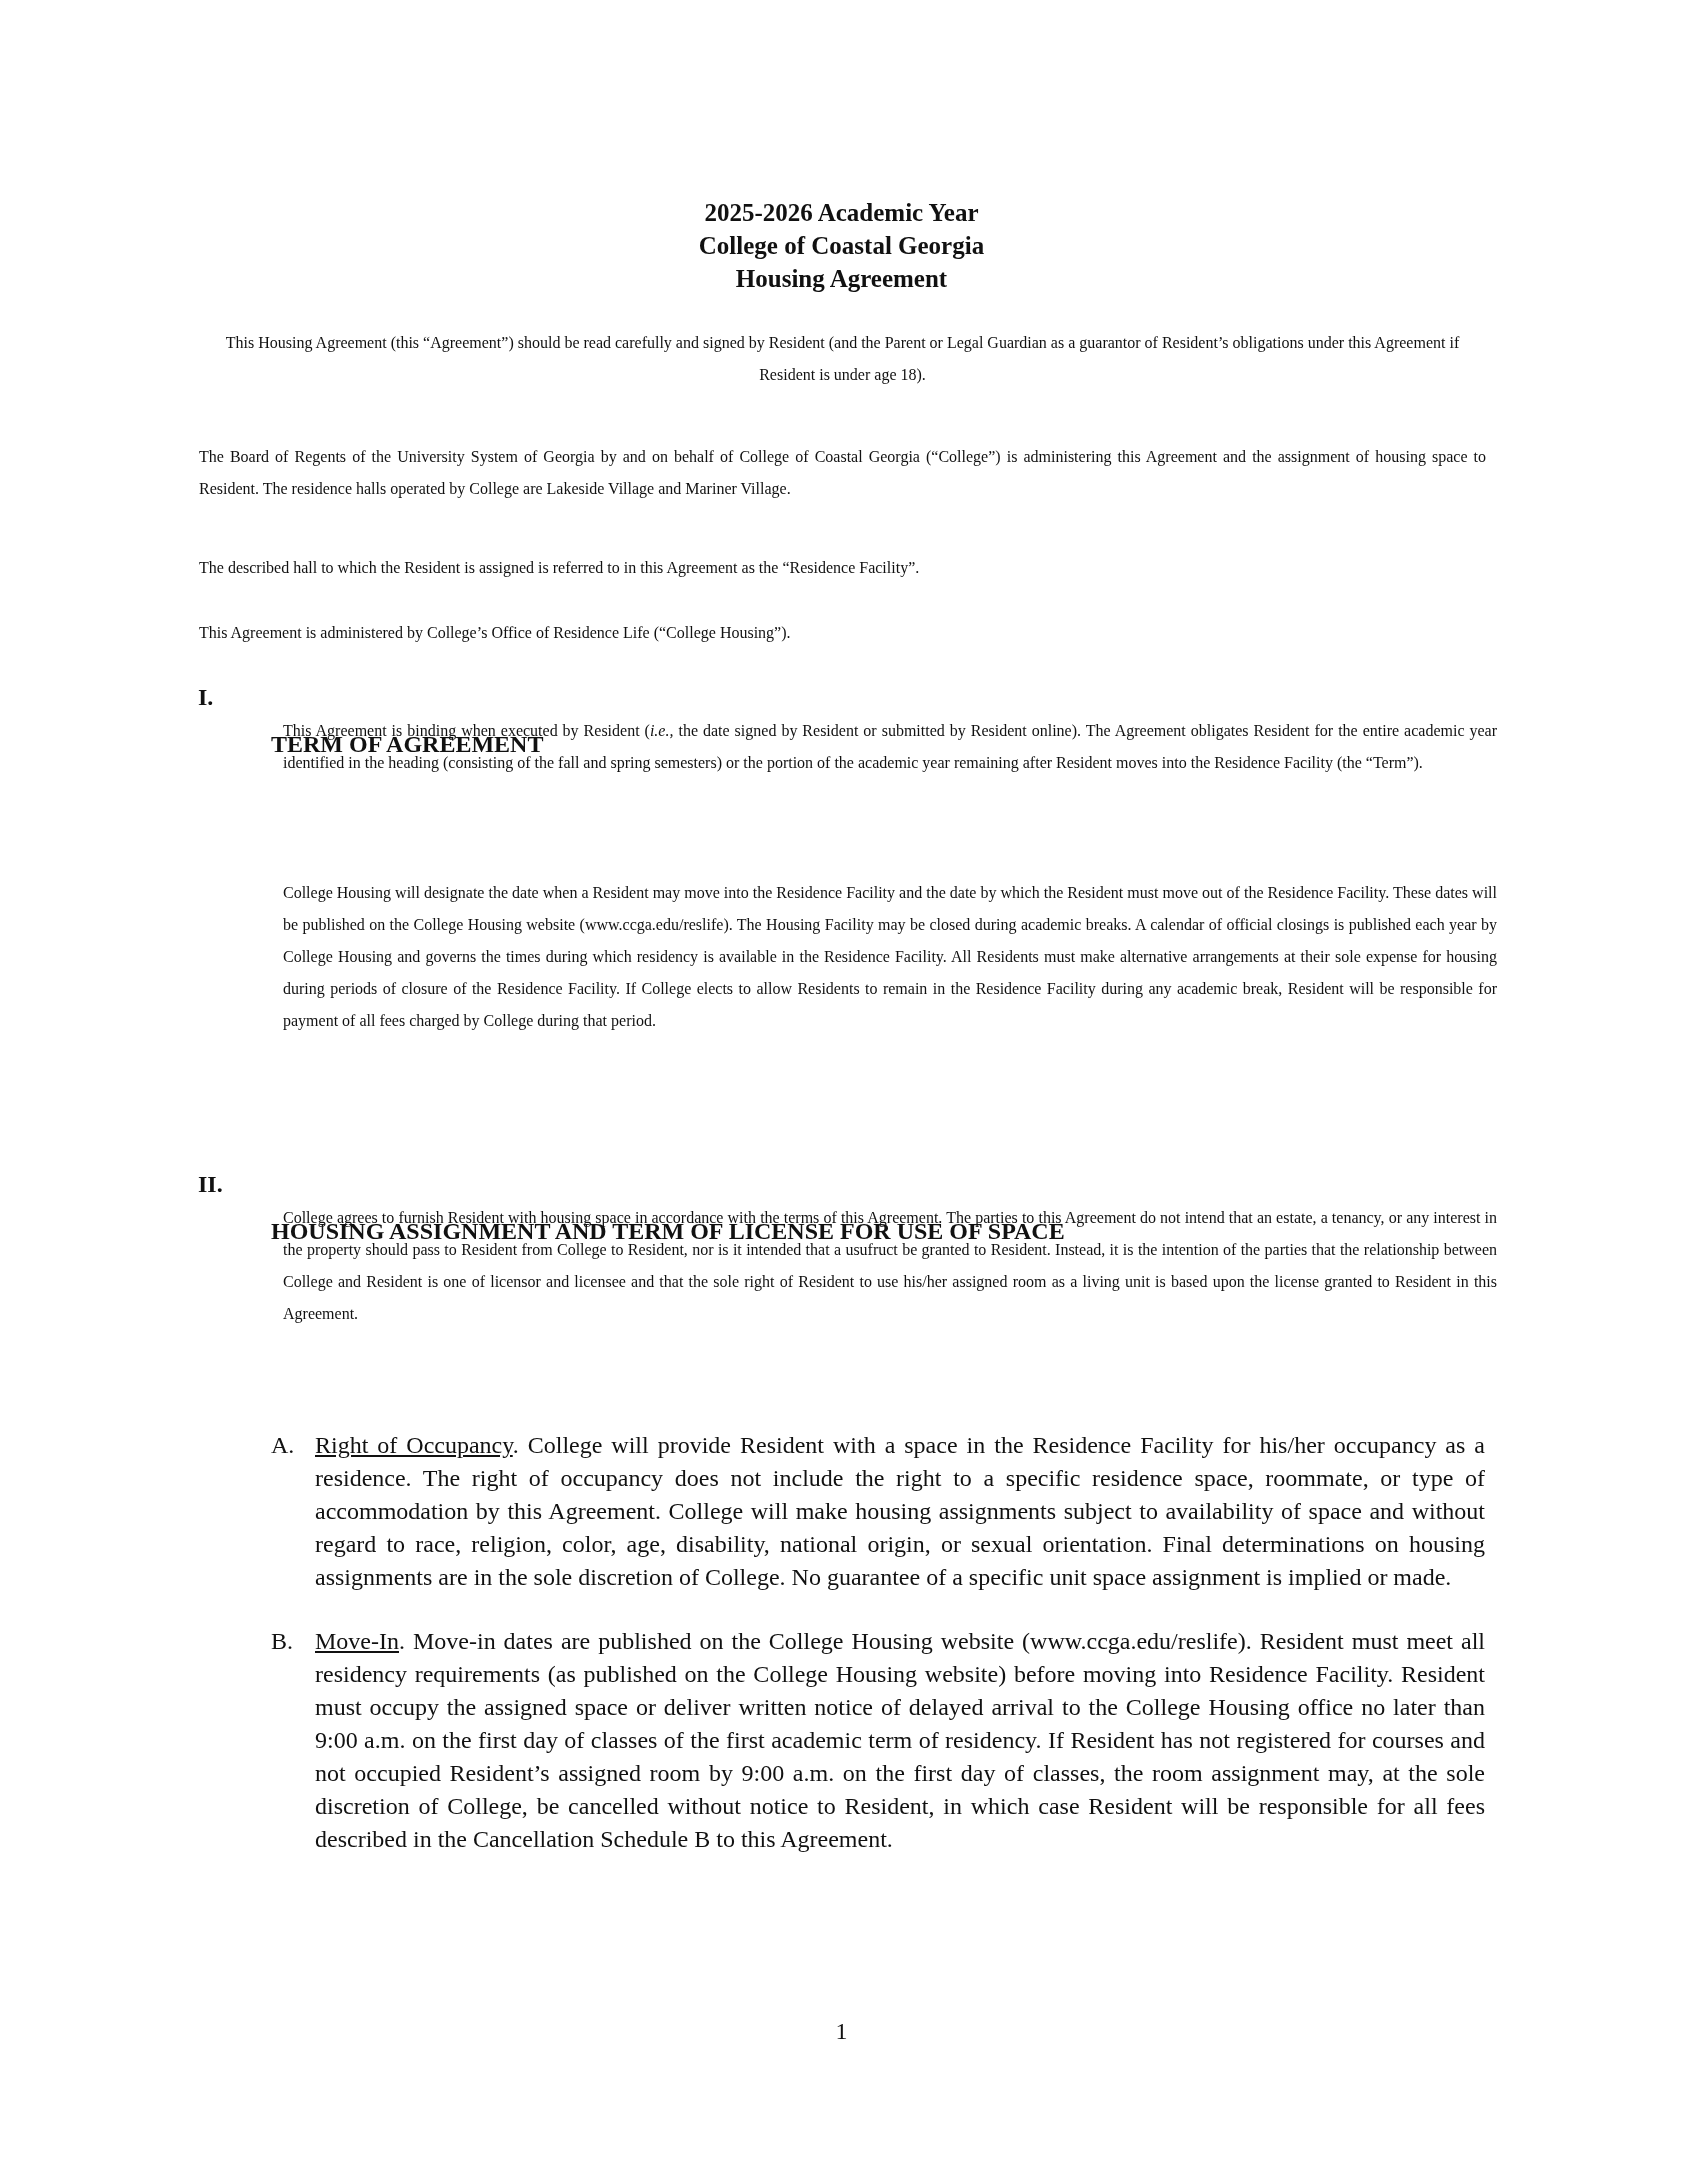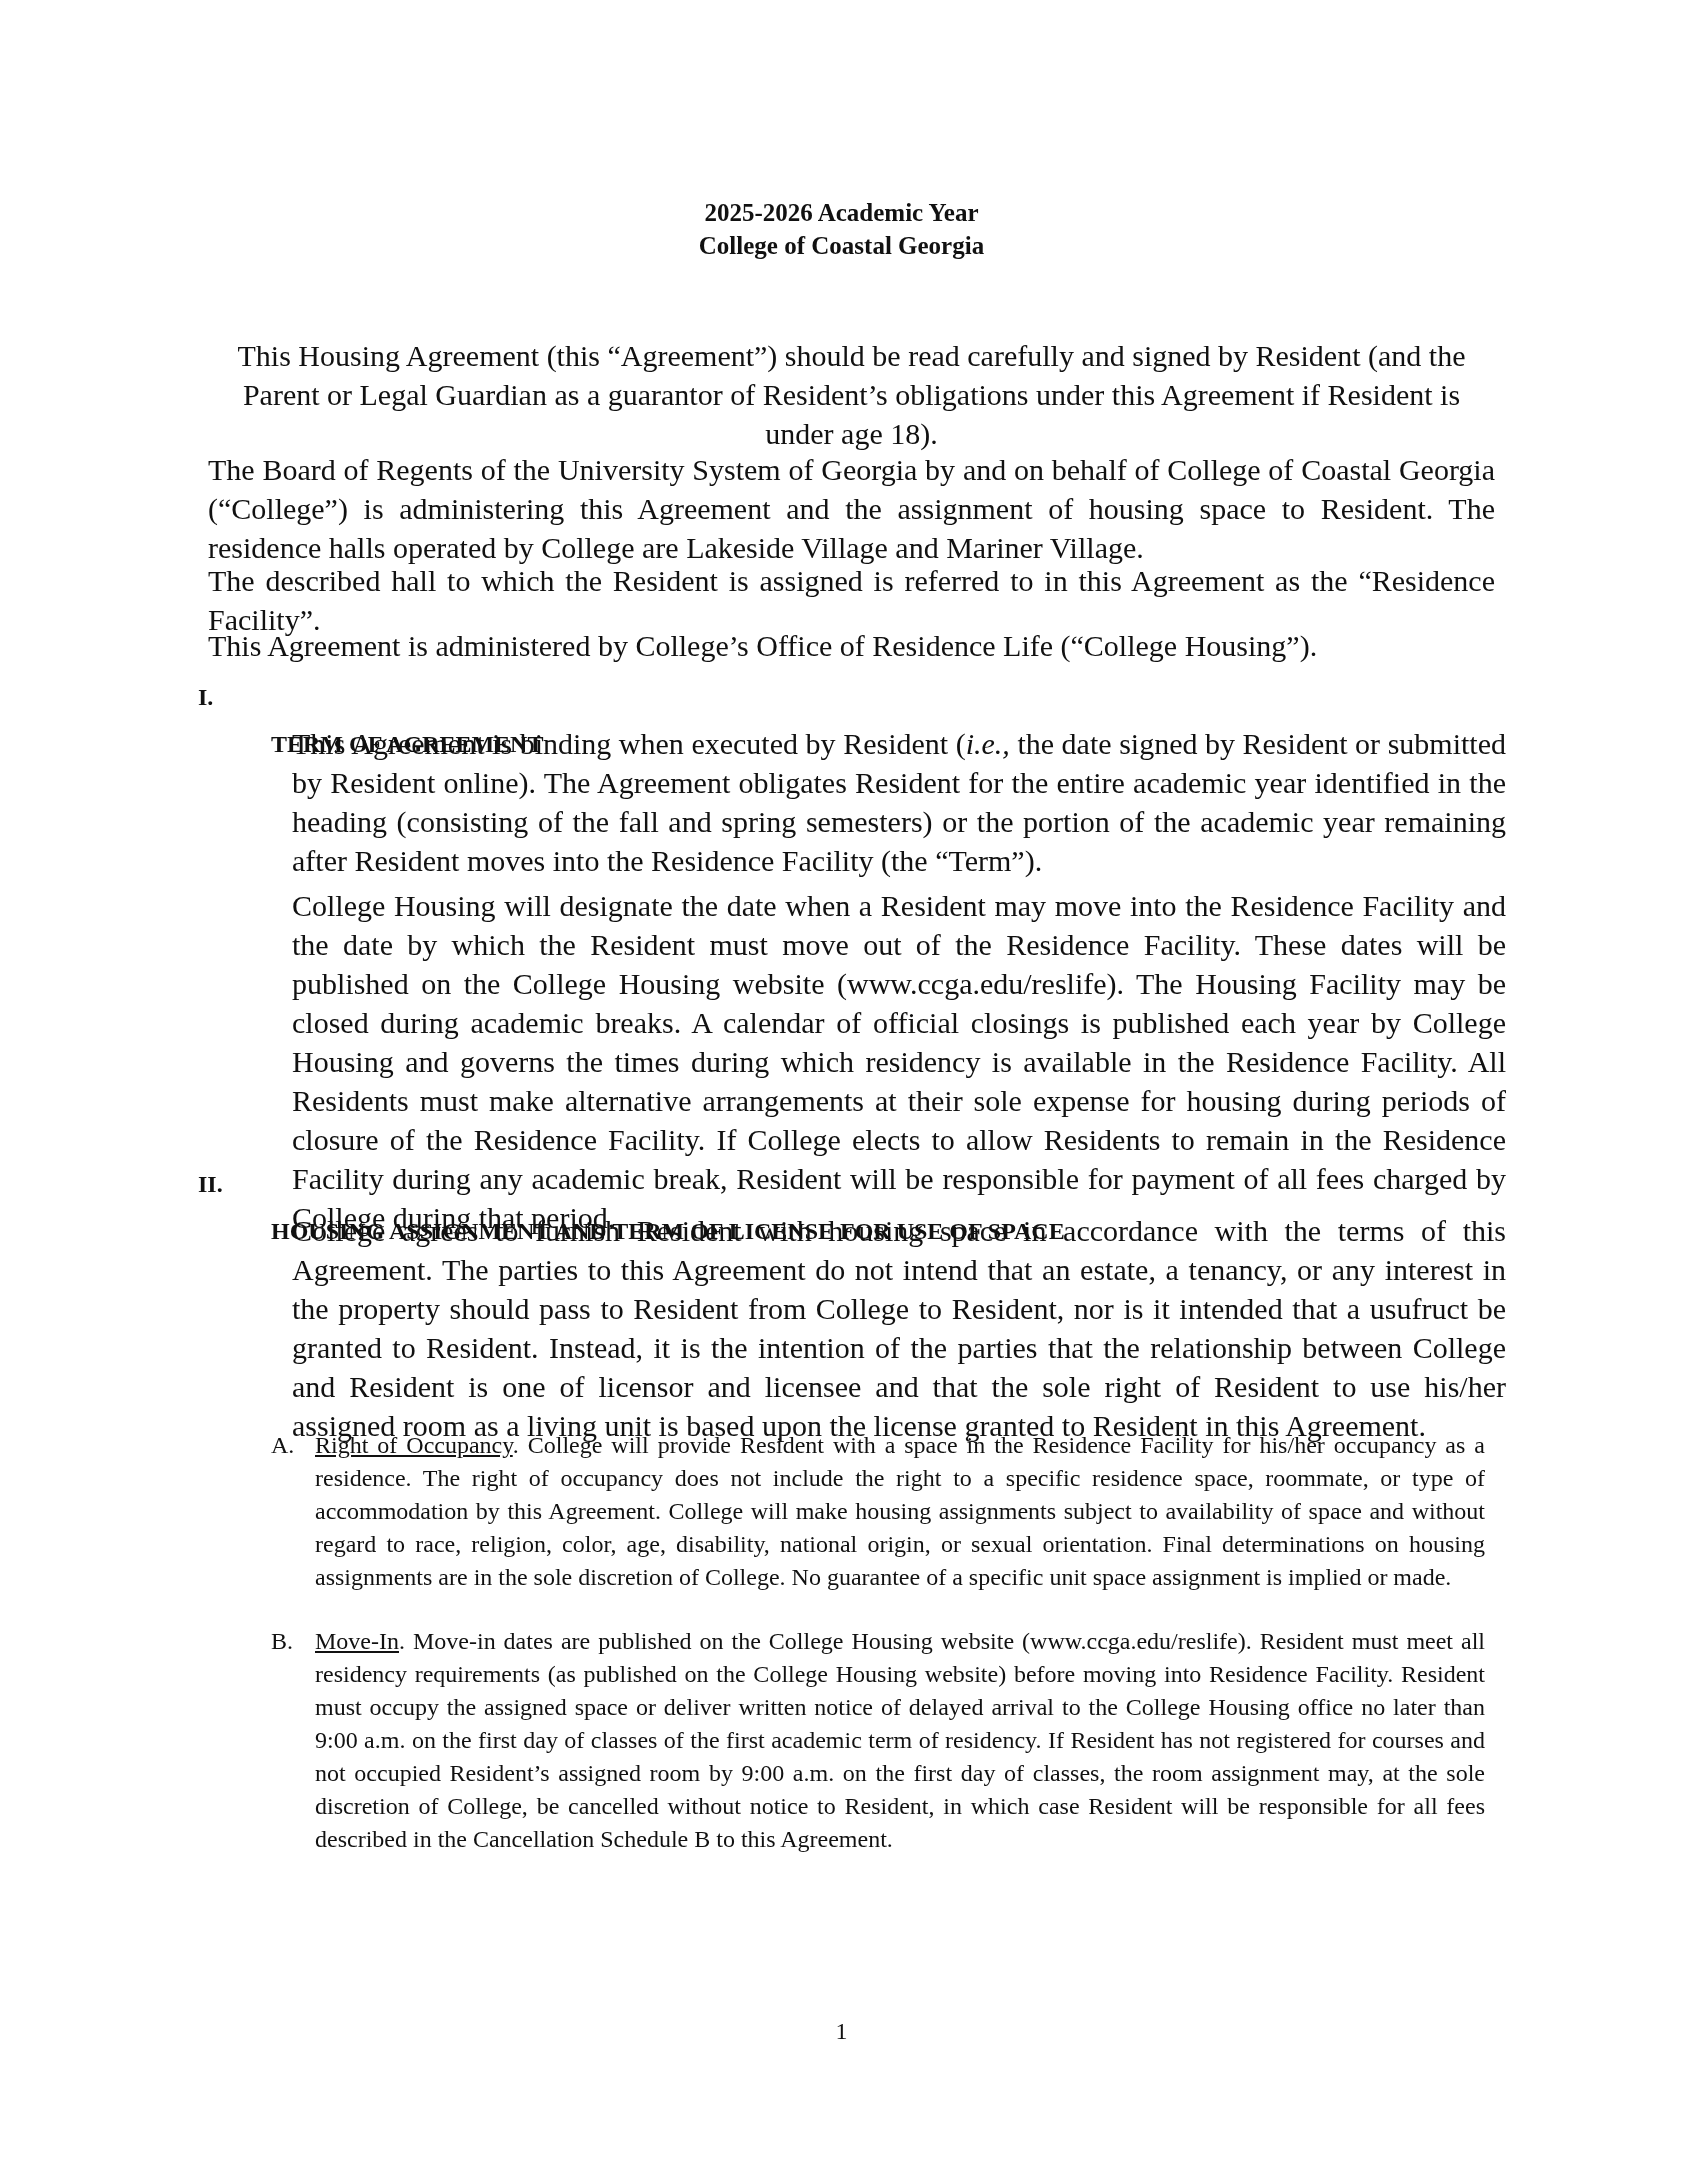--- a/index.html
+++ b/index.html
@@ -8,22 +8,22 @@
       font-family: "Liberation Serif", "DejaVu Serif", serif;
       color: #111111;
     }
     .page { position: absolute; left: 0; top: 0; width: 1554px; height: 2178px; }
     .title-block {
       position: absolute; left: 0; width: 1683px; top: 196px;
       text-align: center; font-weight: bold; font-size: 25px; line-height: 33px;
     }
     .title-line { display: block; }
     .para {
-      position: absolute; font-size: 30px; line-height: 39px;
-      text-align: justify; margin: 10px;
+      position: absolute; font-size: 16px; line-height: 32px;
+      text-align: justify; margin: 1px;
     }
     .center { text-align: center; }
     .intro1 { left: 198px; width: 1287px; top: 326px; }
     .intro2 { left: 198px; width: 1287px; top: 440px; text-align-last: left; }
     .intro3 { left: 198px; width: 1287px; top: 551px; }
     .intro4 { left: 198px; width: 1287px; top: 616px; }
     .sec-head { position: absolute; font-size: 24px; line-height: 33px; font-weight: bold; }
     .sec-num { position: absolute; left: 198px; }
     .sec-title { position: absolute; left: 271px; white-space: nowrap; margin-top: 47px; }
     .body-block { left: 282px; width: 1214px; }
@@ -37,20 +37,21 @@
     }
   </style>
 </head>
 <body>
 
 <div class="page">
 
   <div class="title-block">
     <span class="title-line">2025-2026 Academic Year</span>
     <span class="title-line">College of Coastal Georgia</span>
+    <span class="title-line">Housing Agreement</span>
   </div>
 
   <p class="para intro1 center">This Housing Agreement (this “Agreement”) should be read carefully and signed by Resident (and the Parent or Legal Guardian as a guarantor of Resident’s obligations under this Agreement if Resident is under age 18).</p>
   <p class="para intro2">The Board of Regents of the University System of Georgia by and on behalf of College of Coastal Georgia (“College”) is administering this Agreement and the assignment of housing space to Resident.  The residence halls operated by College are Lakeside Village and Mariner Village.</p>
   <p class="para intro3">The described hall to which the Resident is assigned is referred to in this Agreement as the “Residence Facility”.</p>
   <p class="para intro4">This Agreement is administered by College’s Office of Residence Life (“College Housing”).</p>
 
   <div class="sec-head" style="top:681px; left:0; width:1683px;">
     <span class="sec-num">I.</span>
     <span class="sec-title">TERM OF AGREEMENT</span>

